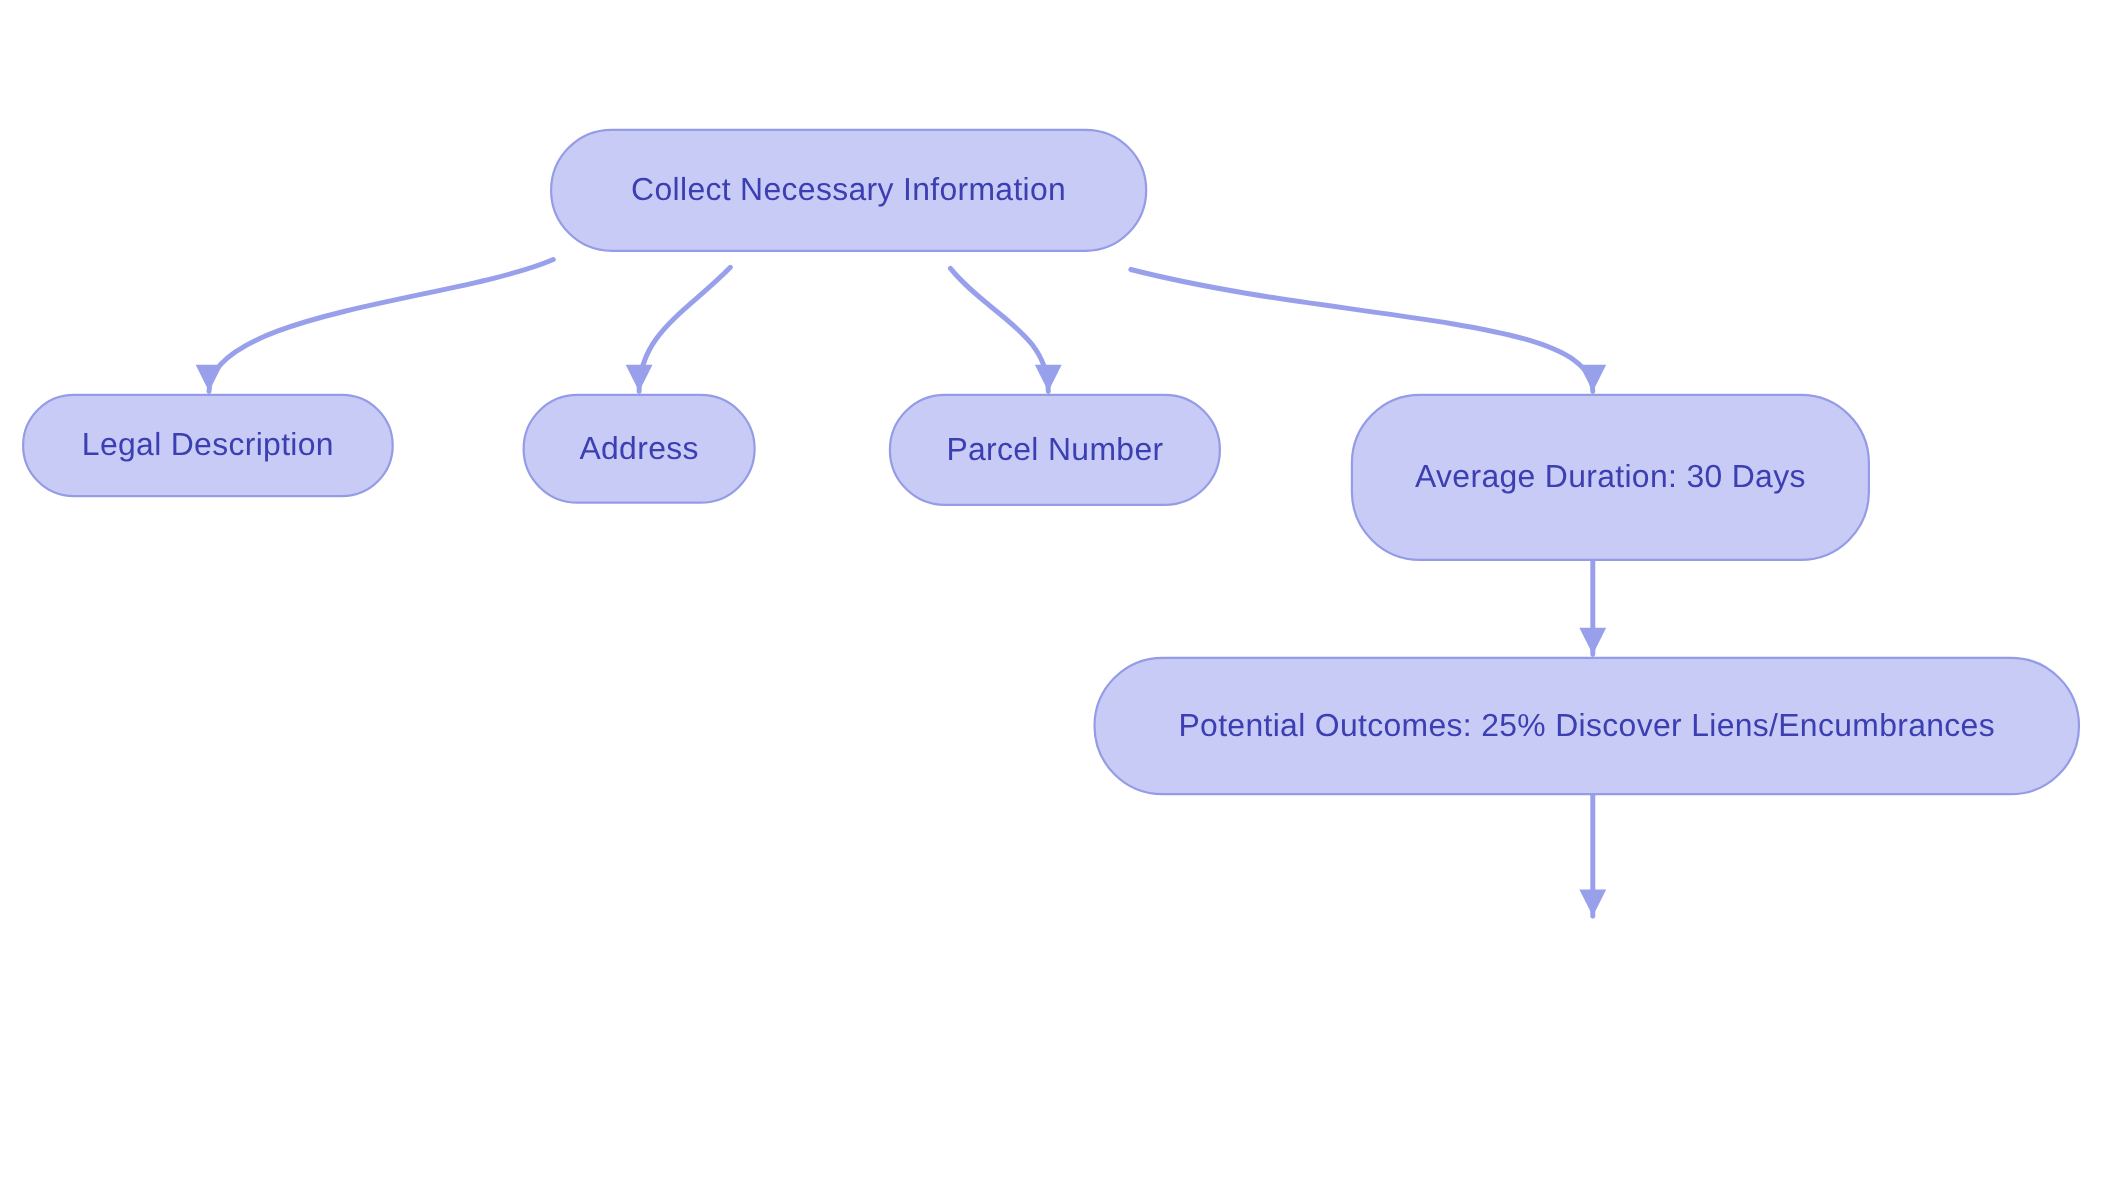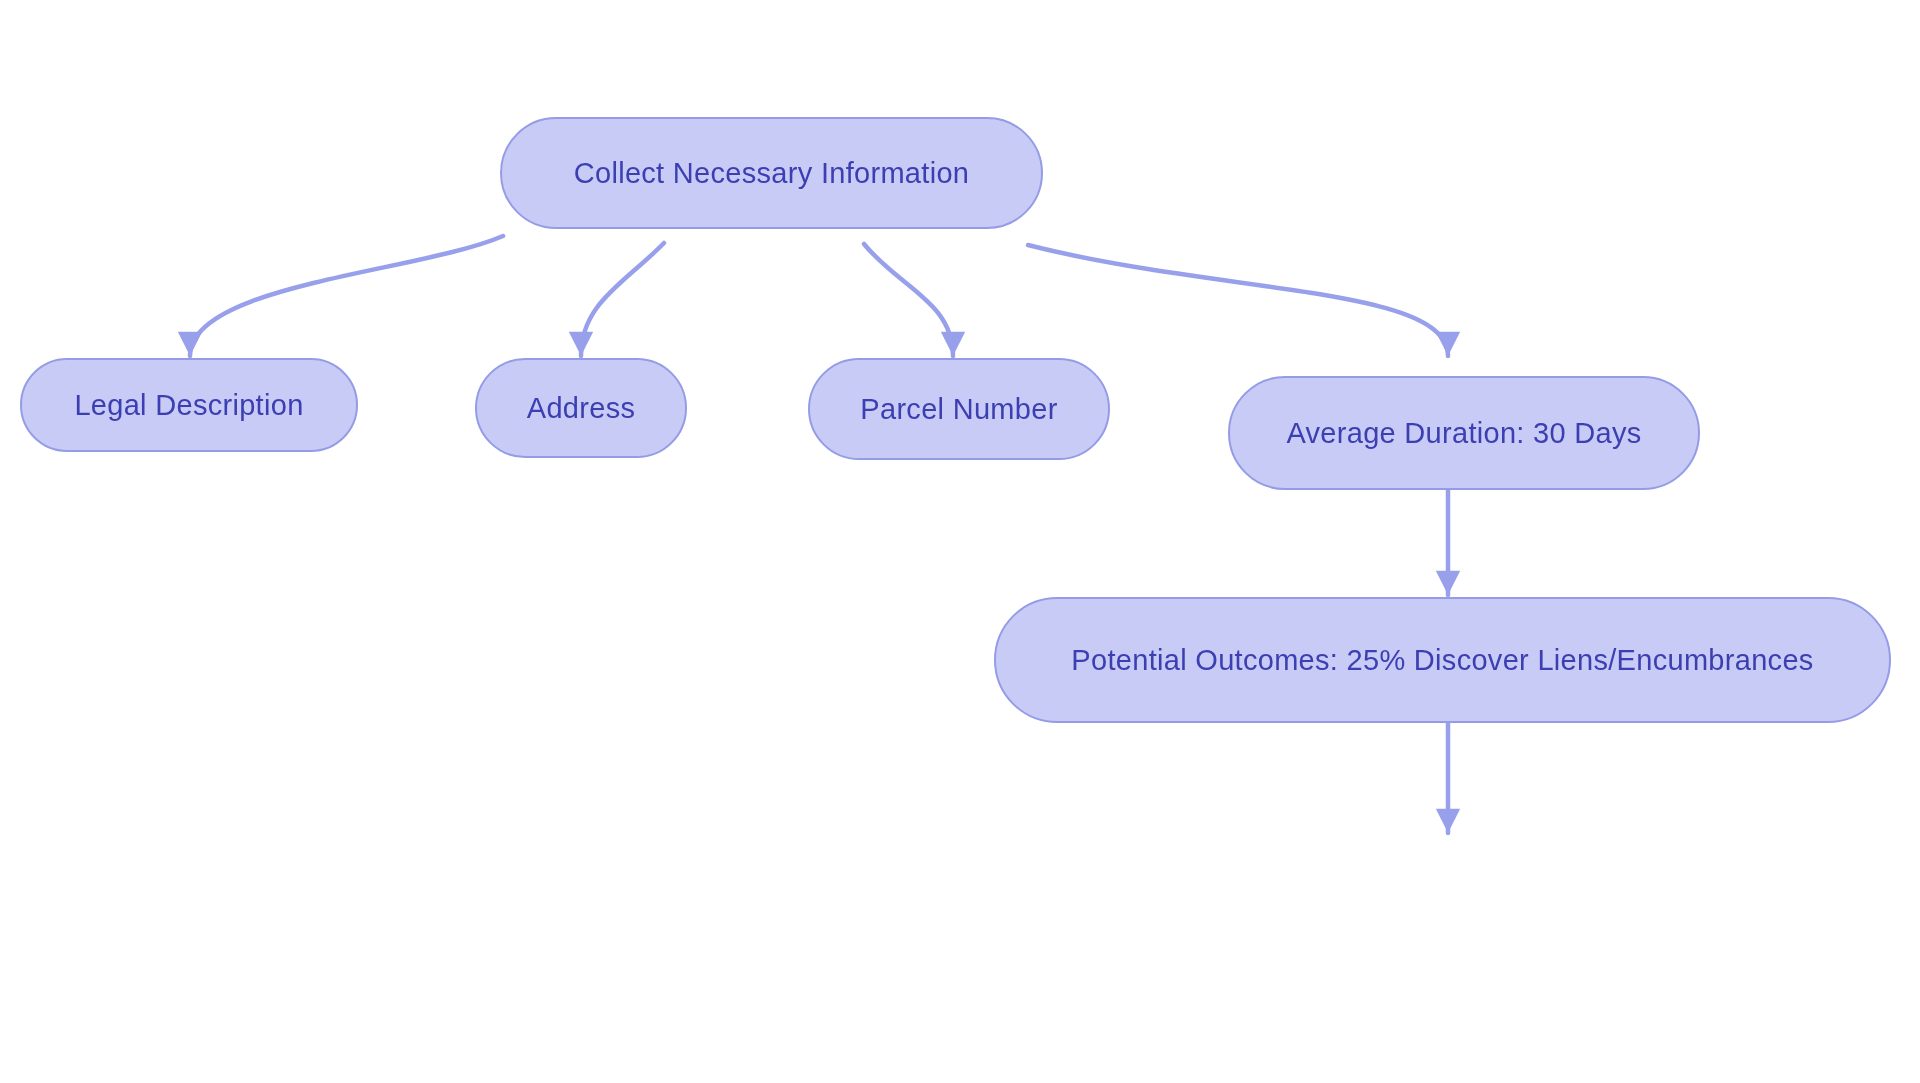--- a/index.html
+++ b/index.html
@@ -71,20 +71,20 @@
       </div>
       <div class="flow-node" style="left: 20px; top: 358px; width: 338px; height: 94px;">
         <span>Legal Description</span>
       </div>
       <div class="flow-node" style="left: 475px; top: 358px; width: 212px; height: 100px;">
         <span>Address</span>
       </div>
       <div class="flow-node" style="left: 808px; top: 358px; width: 302px; height: 102px; justify-content: center;">
         <span>Parcel Number</span>
       </div>
-      <div class="flow-node" style="left: 1228px; top: 358px; width: 472px; height: 114px; margin-top: 18px;">
+      <div class="flow-node" style="left: 1228px; top: 358px; width: 472px; height: 152px;">
         <span>Average Duration: 30 Days</span>
       </div>
       <div class="flow-node" style="left: 994px; top: 597px; width: 897px; height: 126px;">
         <span>Potential Outcomes: 25% Discover Liens/Encumbrances</span>
       </div>
     </div>
 </div>
 
 </body></html>

